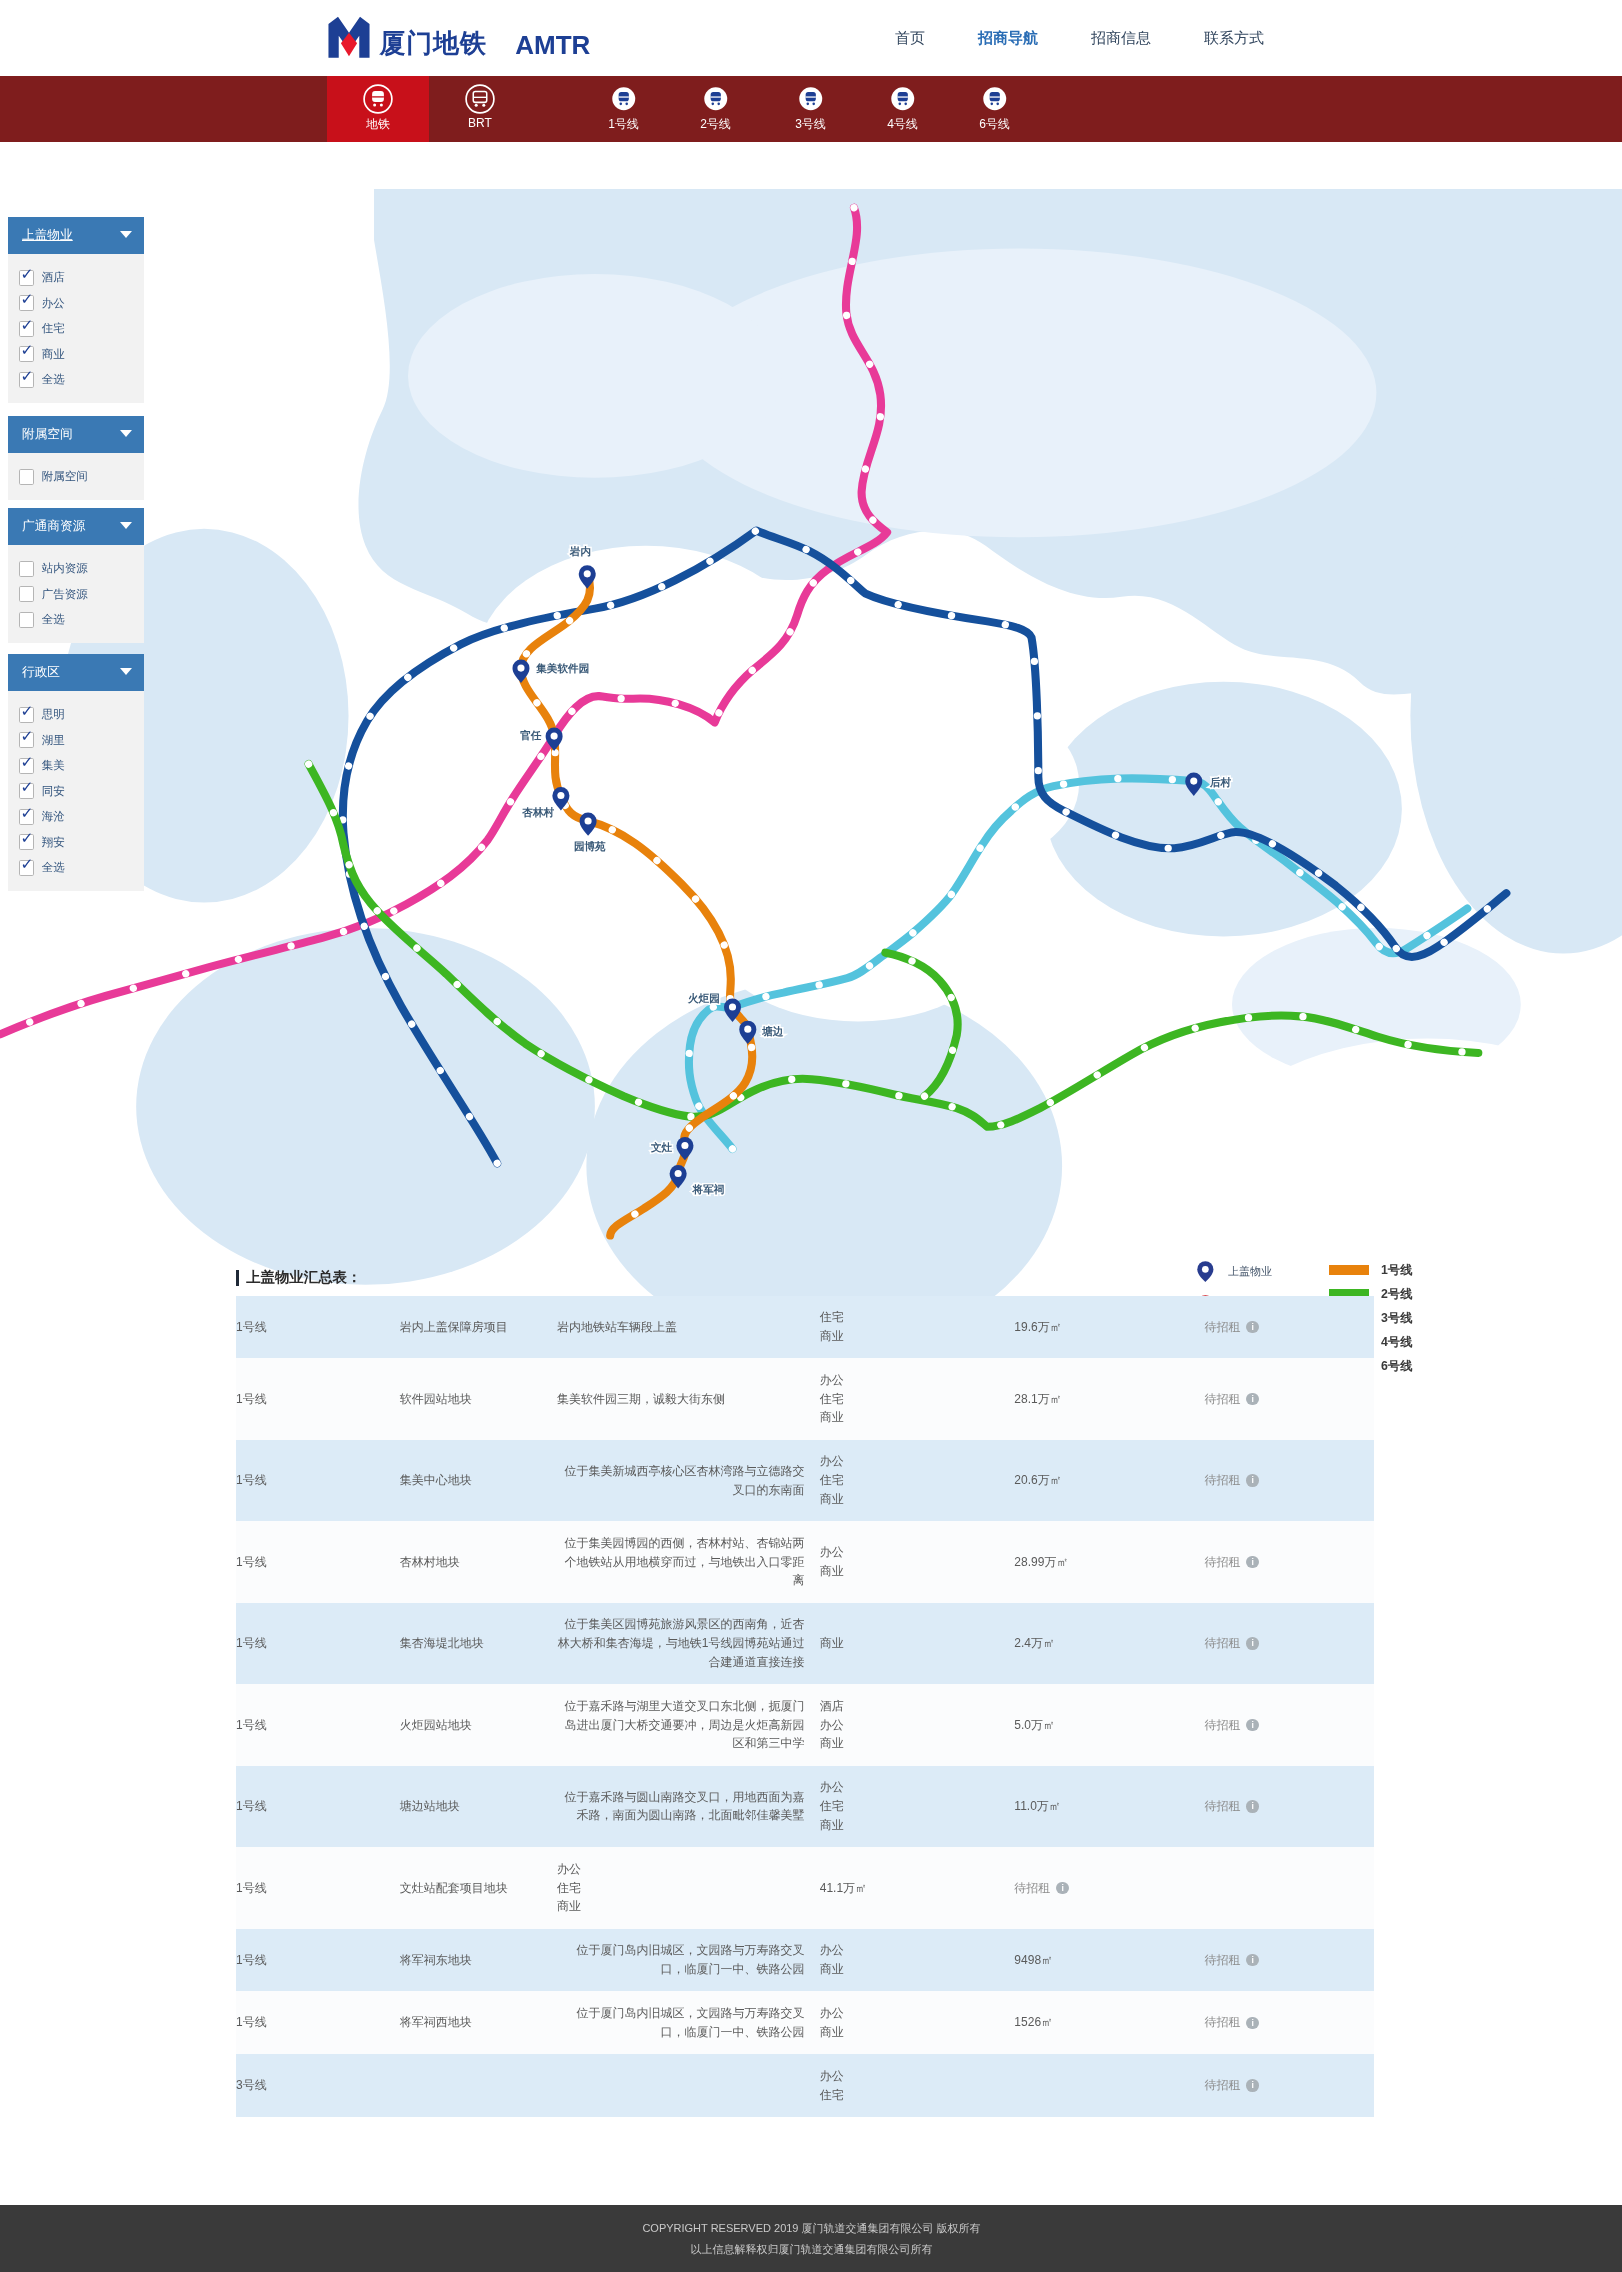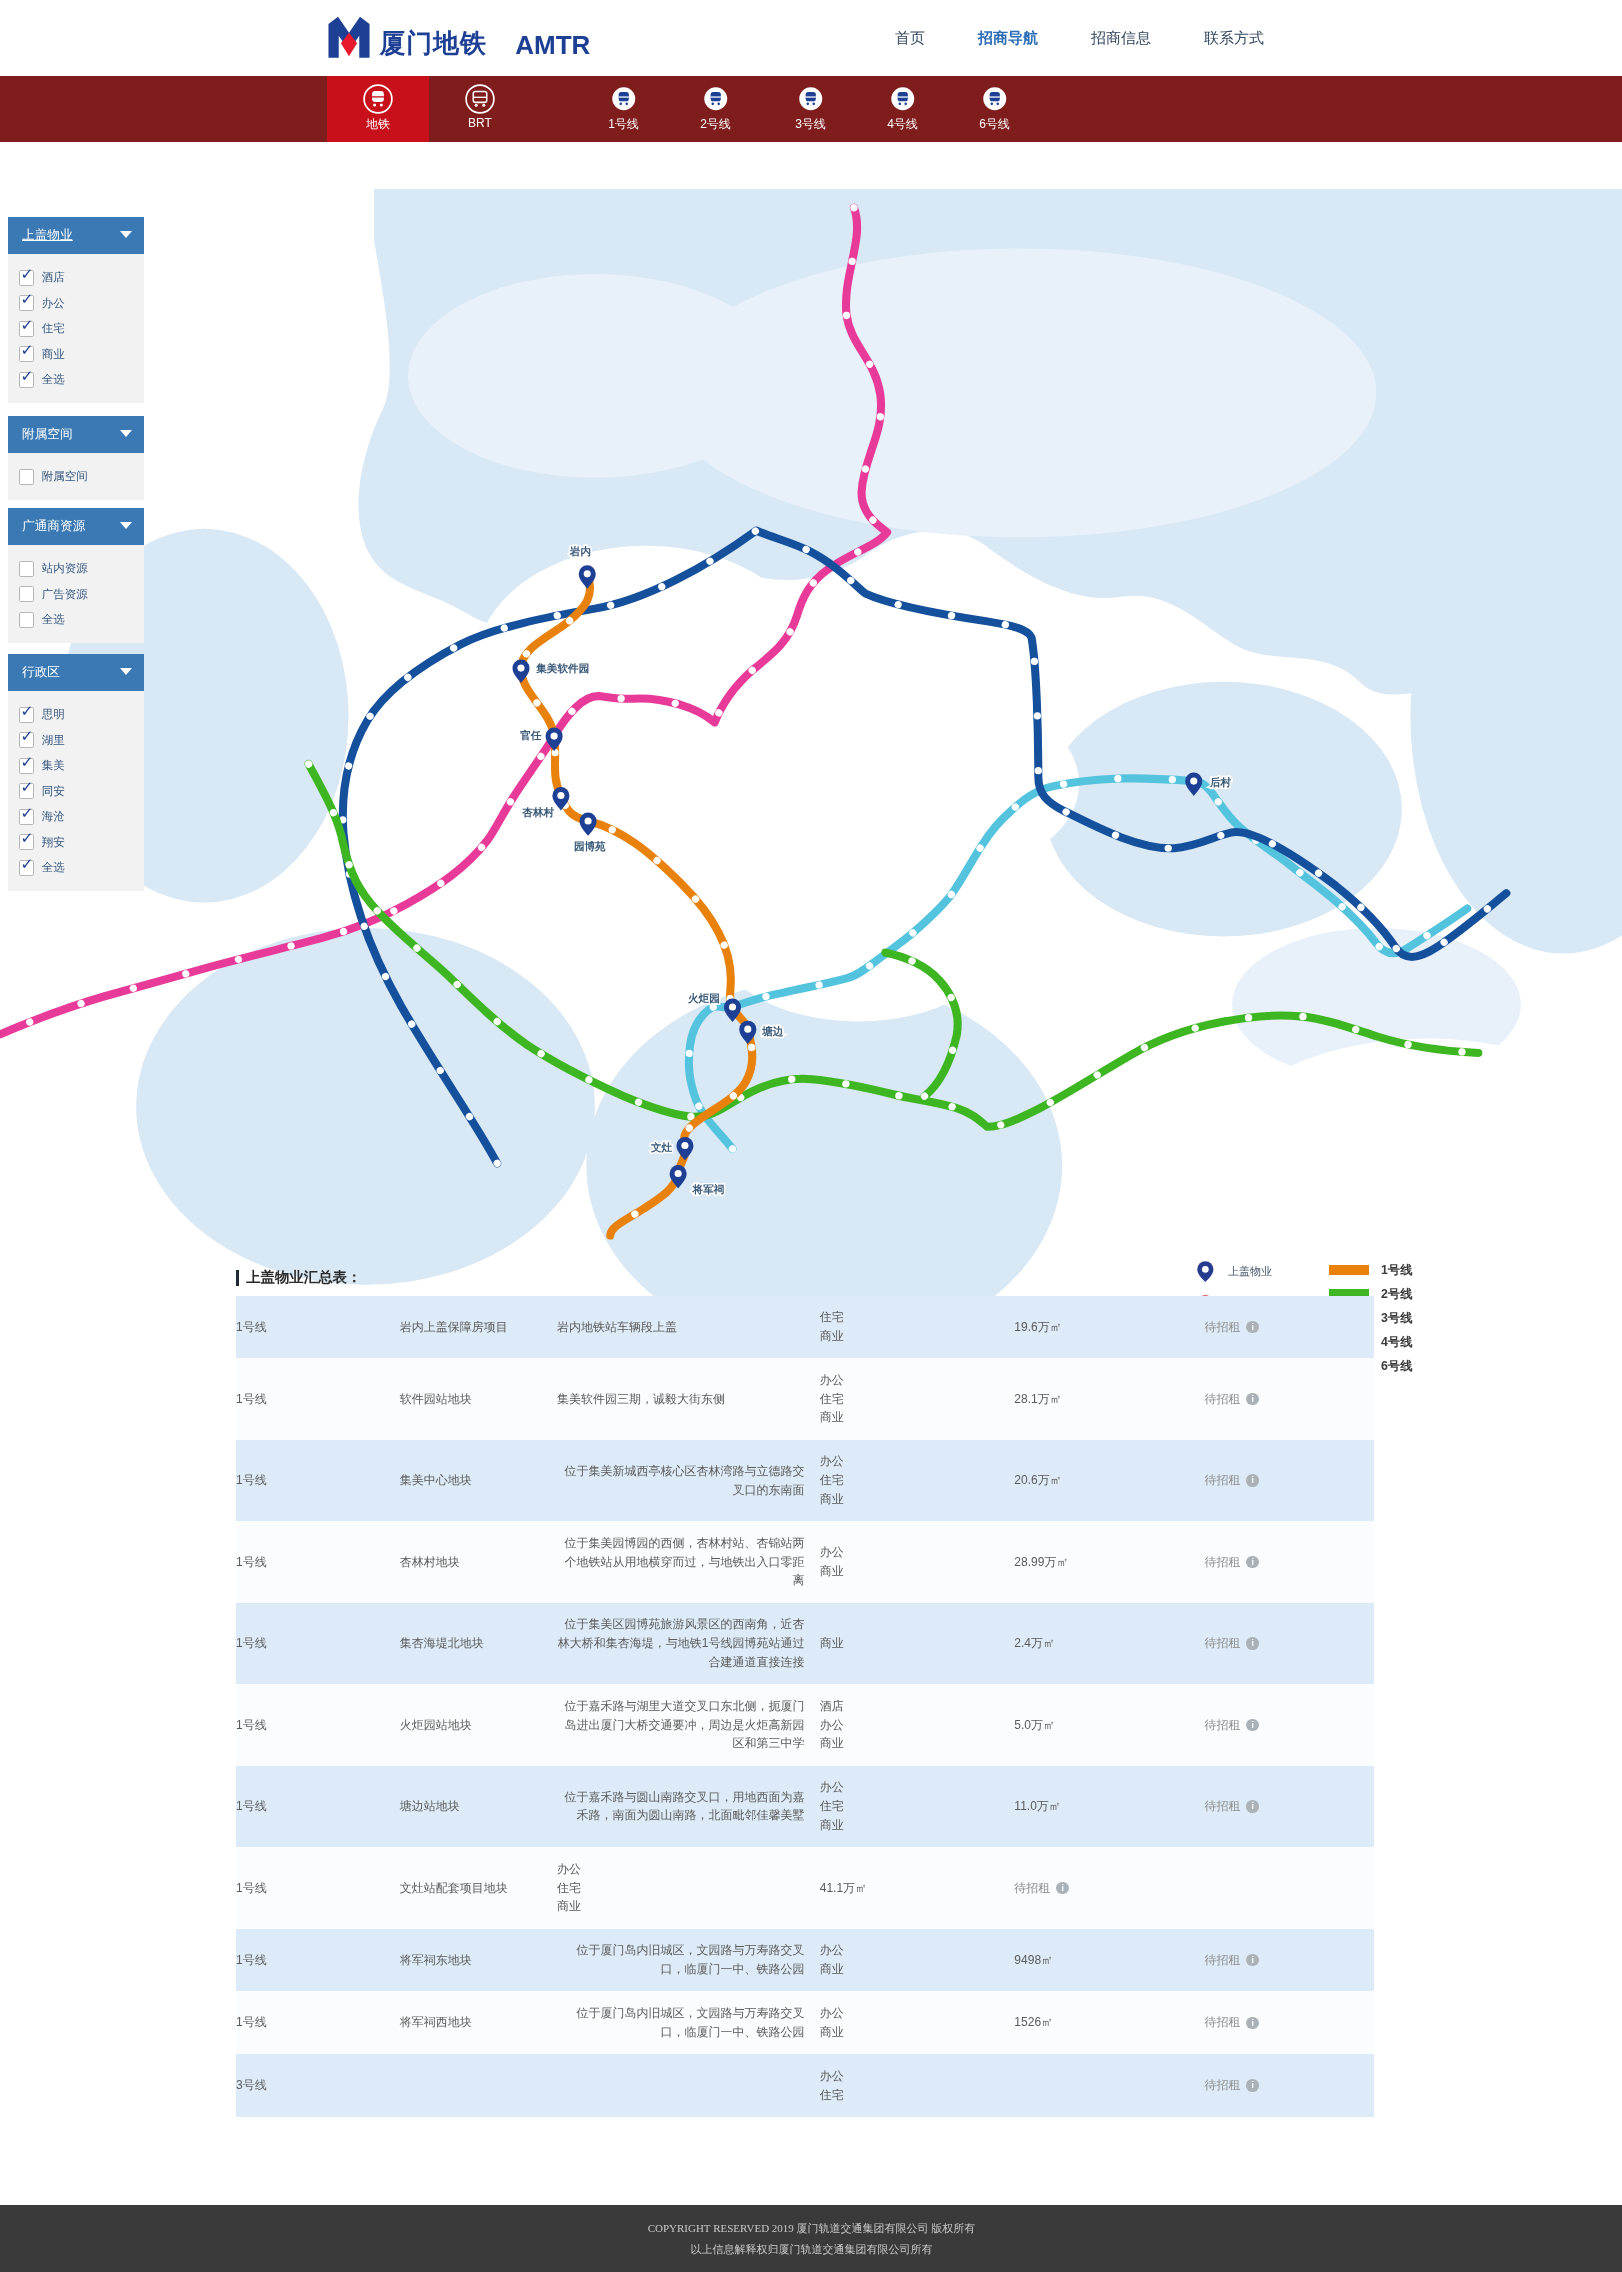--- a/index.html
+++ b/index.html
@@ -56,21 +56,21 @@
   .tbody .trow{font-size:12px;color:#5a5a5a;}
   .tbody .trow>div{padding:12.7px 15.3px 12.7px 0;line-height:18.7px;display:flex;align-items:center;}
   .trow.odd{background:#dcebf7;}
   .trow.even{background:#fbfcfd;}
   .types-cell{white-space:pre-line;}
   .status-cell{display:flex;align-items:center;gap:6px;color:#8b8b8b;}
   .info-icon{width:12.7px;height:12.7px;border-radius:50%;background:#aab2b8;color:#fff;font-size:8.5px;
              font-weight:bold;display:inline-flex;align-items:center;justify-content:center;flex:none;cursor:pointer;}
   
   .footer{position:absolute;left:0;top:2205px;width:1623px;height:68px;background:#3a3a3a;
-          display:flex;flex-direction:column;align-items:center;justify-content:center;gap:5.1px;font-family:Liberation Serif, serif;}
+          display:flex;flex-direction:column;align-items:center;justify-content:center;gap:5.1px;}
   .footer div{color:#c9c9c9;font-size:11px;}
 </style>
 </head>
 <body>
 
 <div class="top-header">
   <div class="logo">
     <svg width="44" height="46" viewBox="0 0 60 62">
       <polygon points="2,58 2,12 15,2 30,24 45,2 58,12 58,58 44,58 44,28 30,48 16,28 16,58" fill="#1d3f94"></polygon>
       <polygon points="30,24 19,38 30,56 41,38" fill="#e8192c"></polygon>

